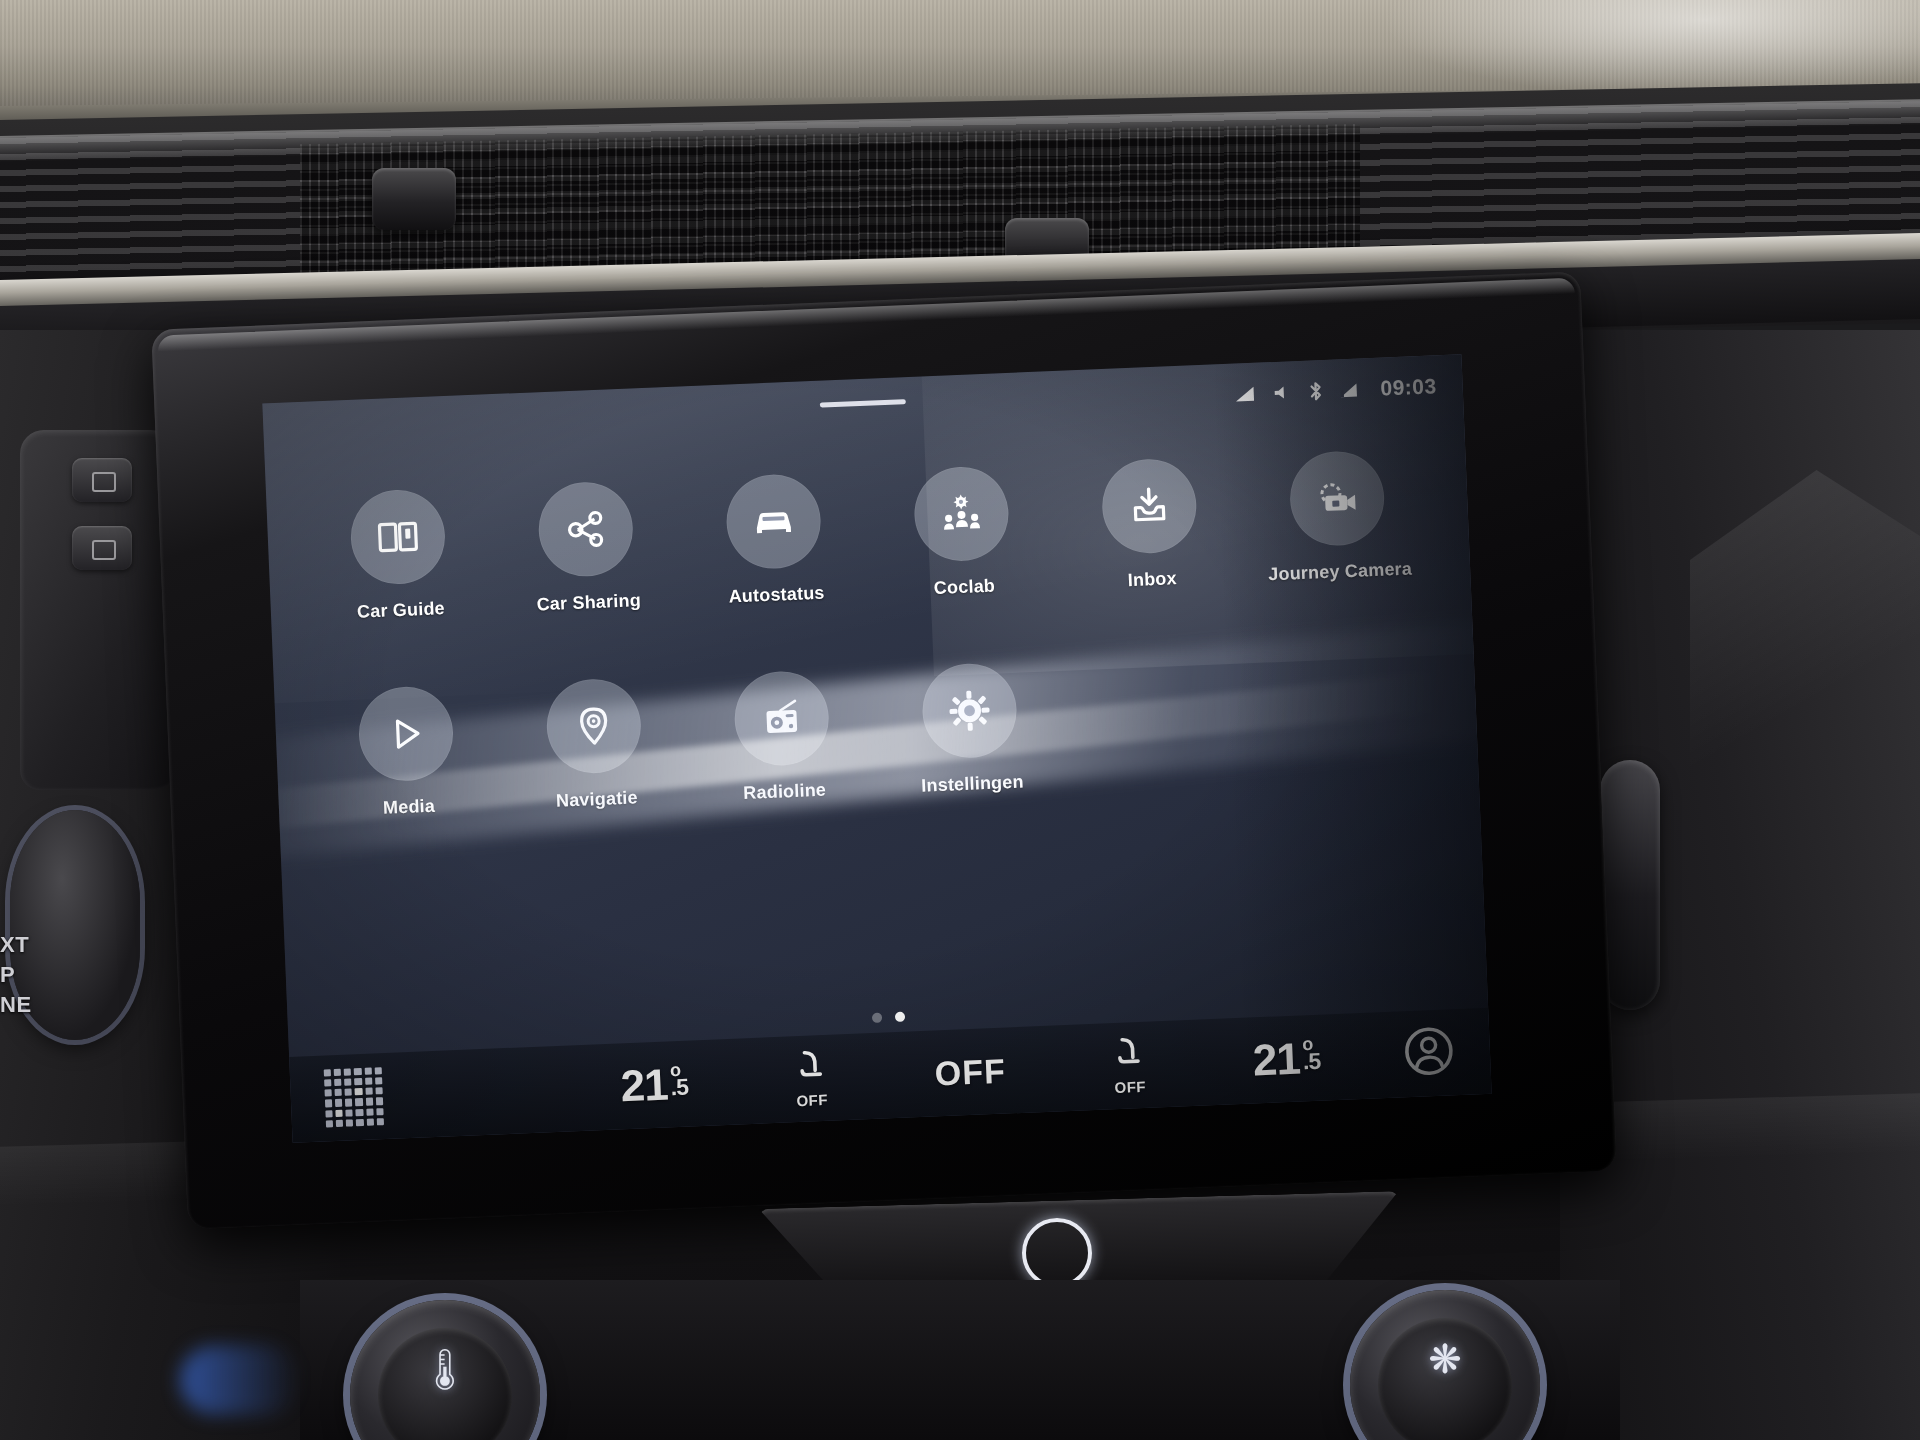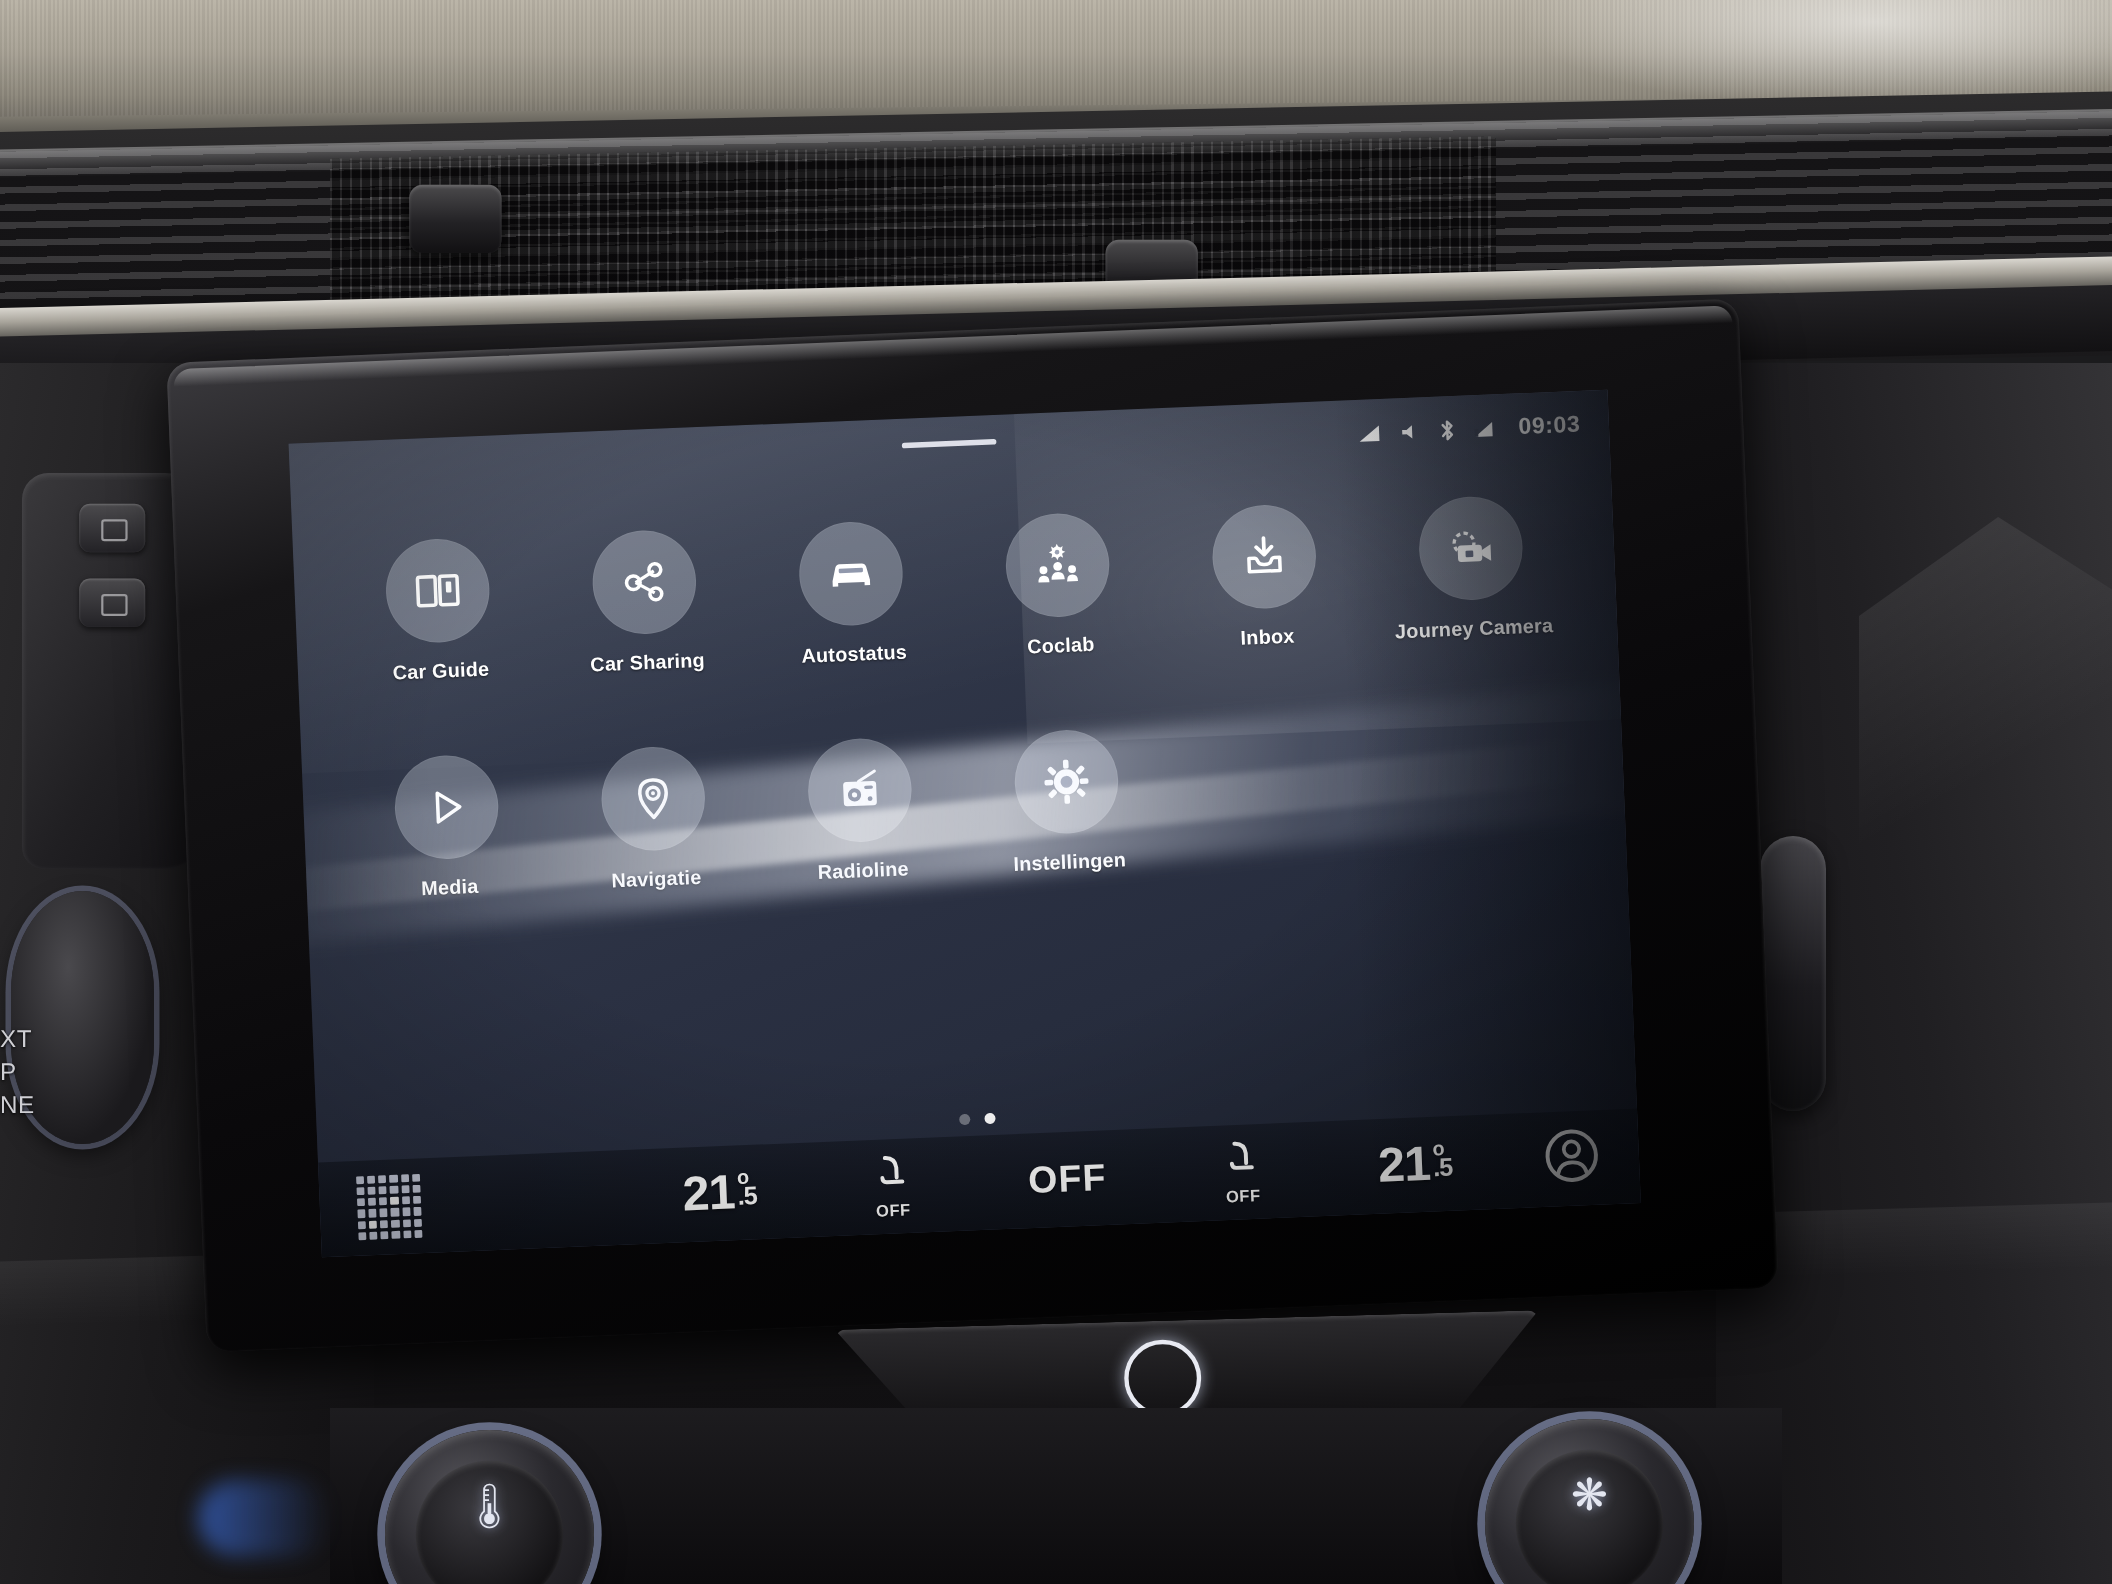--- a/index.html
+++ b/index.html
@@ -102,21 +102,21 @@
     border:2px solid #9b9a9d;border-radius:3px;
   }
   .left-knob{
     position:absolute;left:10px;top:810px;width:130px;height:230px;
     border-radius:50%/40%;
     background:radial-gradient(ellipse at 40% 30%,#4a494d,#1b1a1d 70%);
     box-shadow:0 0 0 5px rgba(160,170,210,.35),0 8px 20px rgba(0,0,0,.6);
   }
   .left-text{
     position:absolute;left:0px;top:930px;width:120px;color:#cfcfd4;
-    font-size:22px;font-weight:400;line-height:30px;letter-spacing:.5px;
+    font-size:22px;font-weight:700;line-height:30px;letter-spacing:.5px;
     text-shadow:0 1px 3px #000;
   }
   .right-vent-tall{
     position:absolute;left:1600px;top:760px;width:60px;height:250px;
     border-radius:30px;
     background:linear-gradient(180deg,#46454a,#1d1c20 55%,#101012);
     box-shadow:inset 0 2px 6px rgba(255,255,255,.18),0 6px 18px rgba(0,0,0,.6);
   }
 
   

